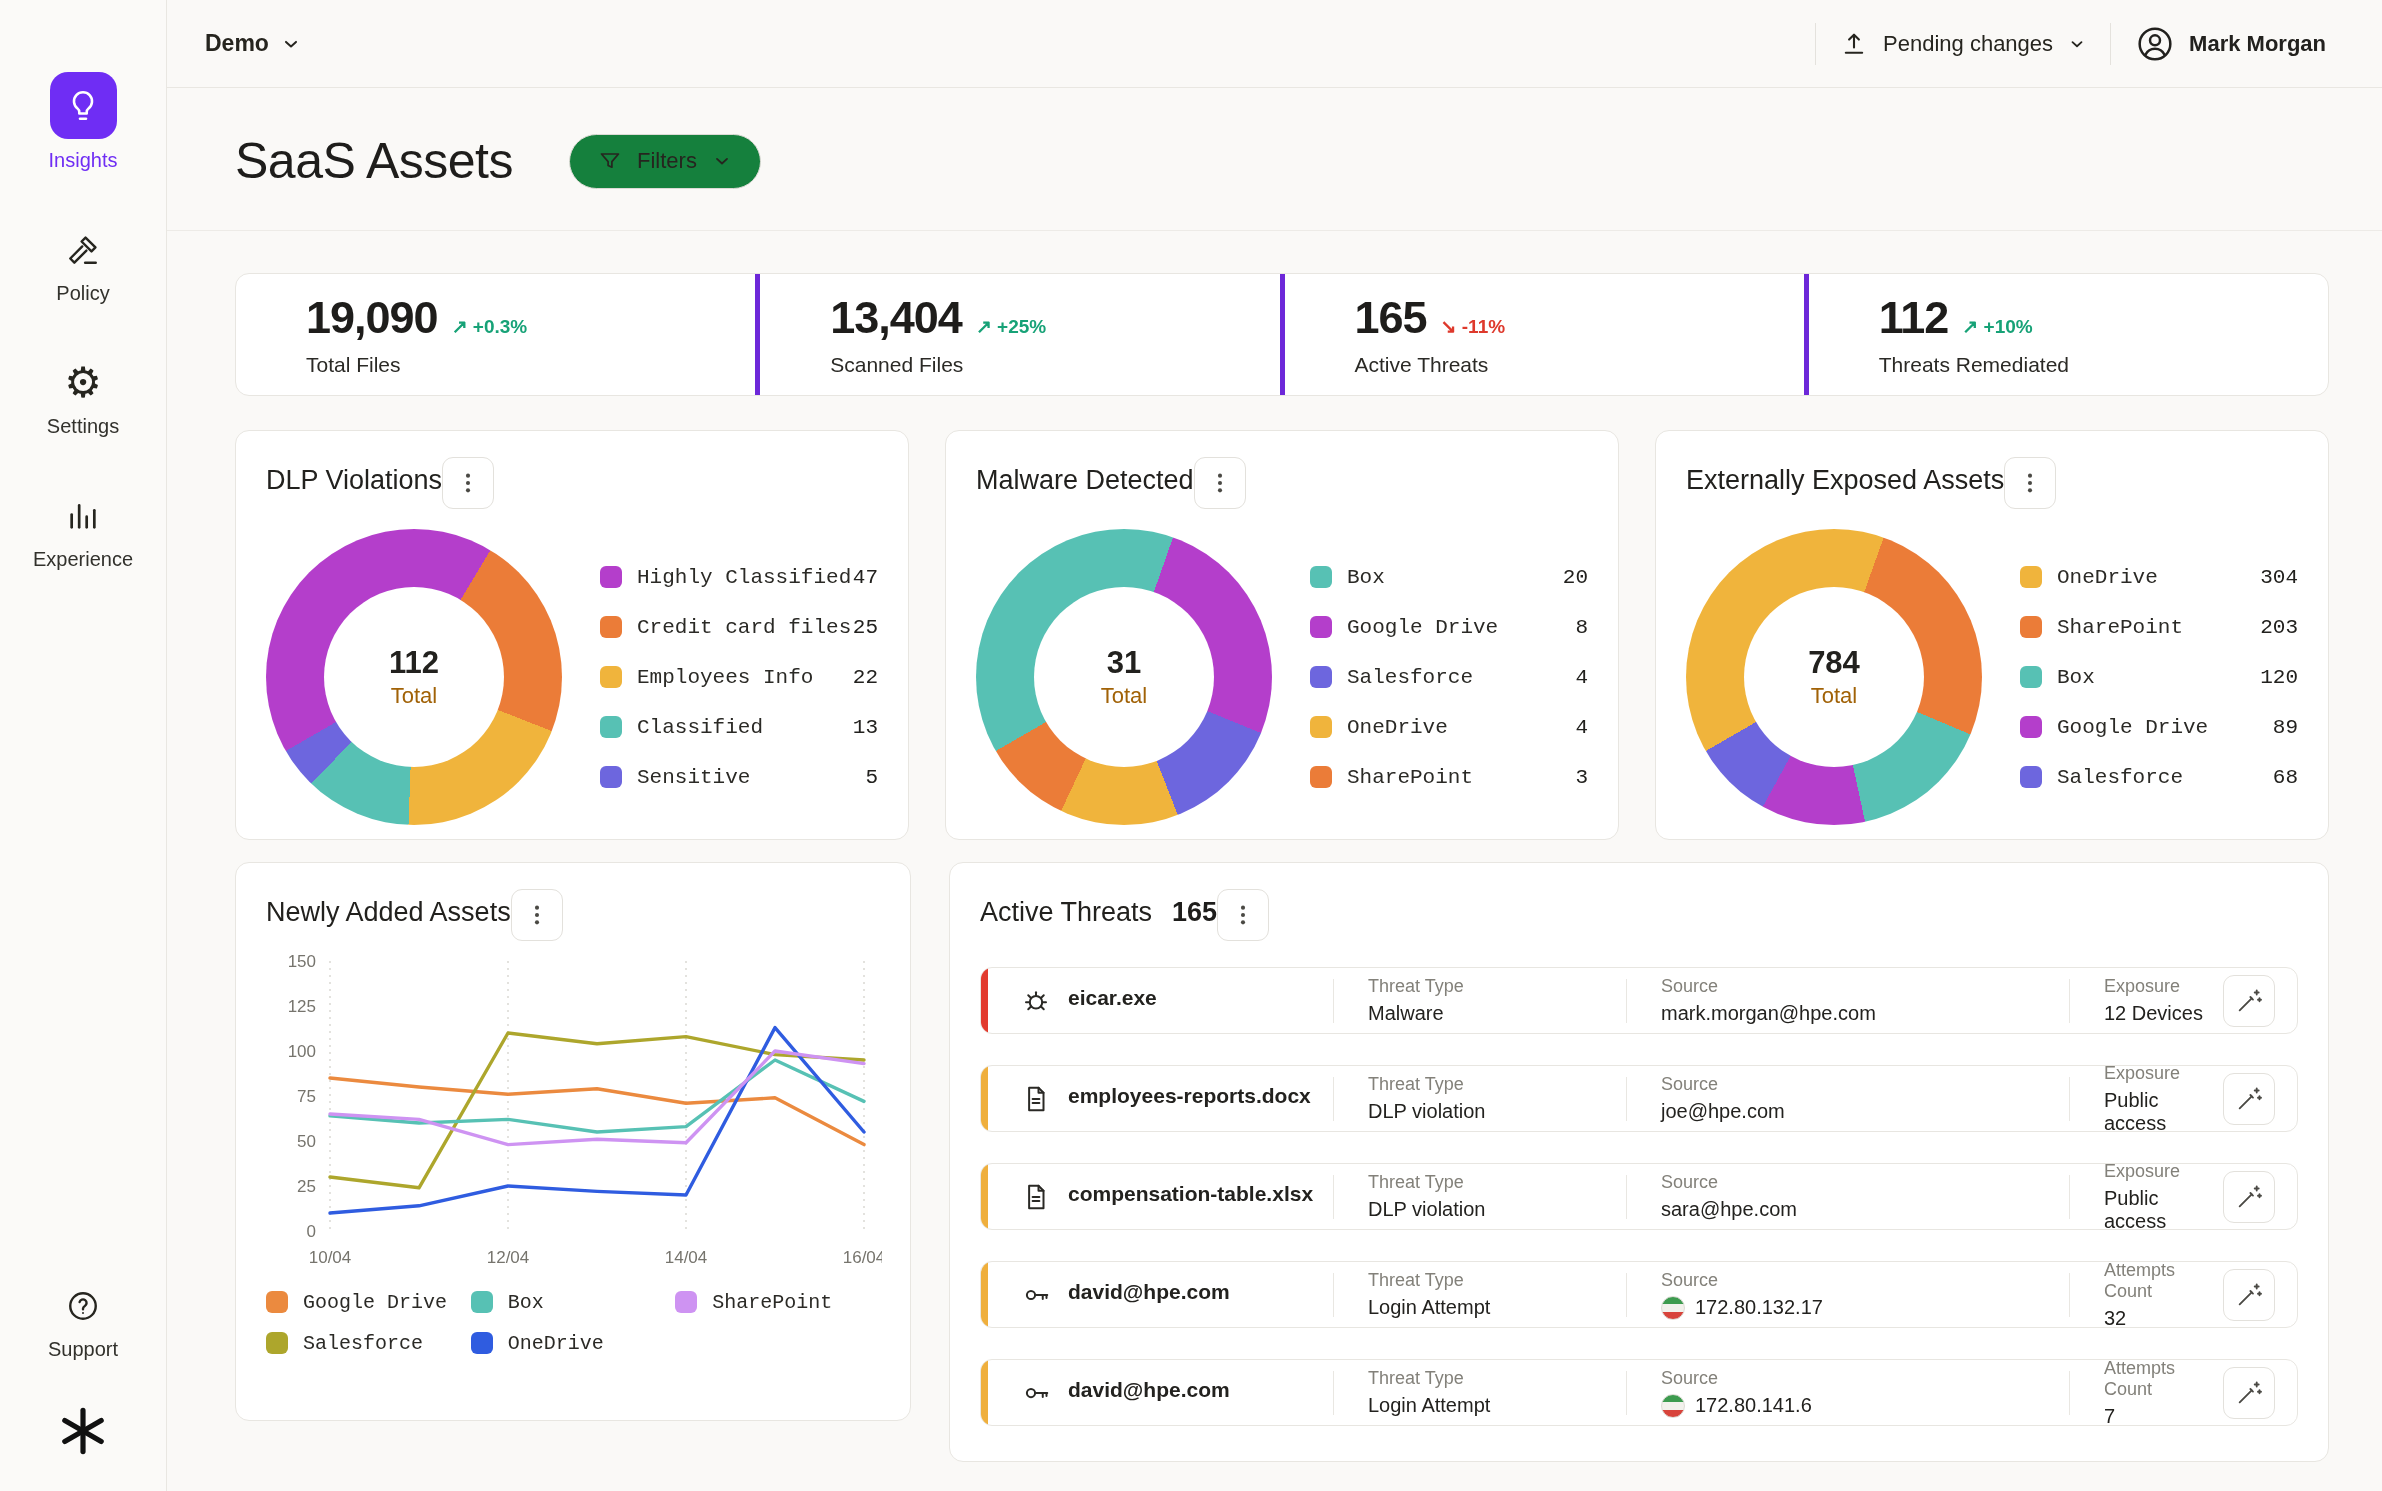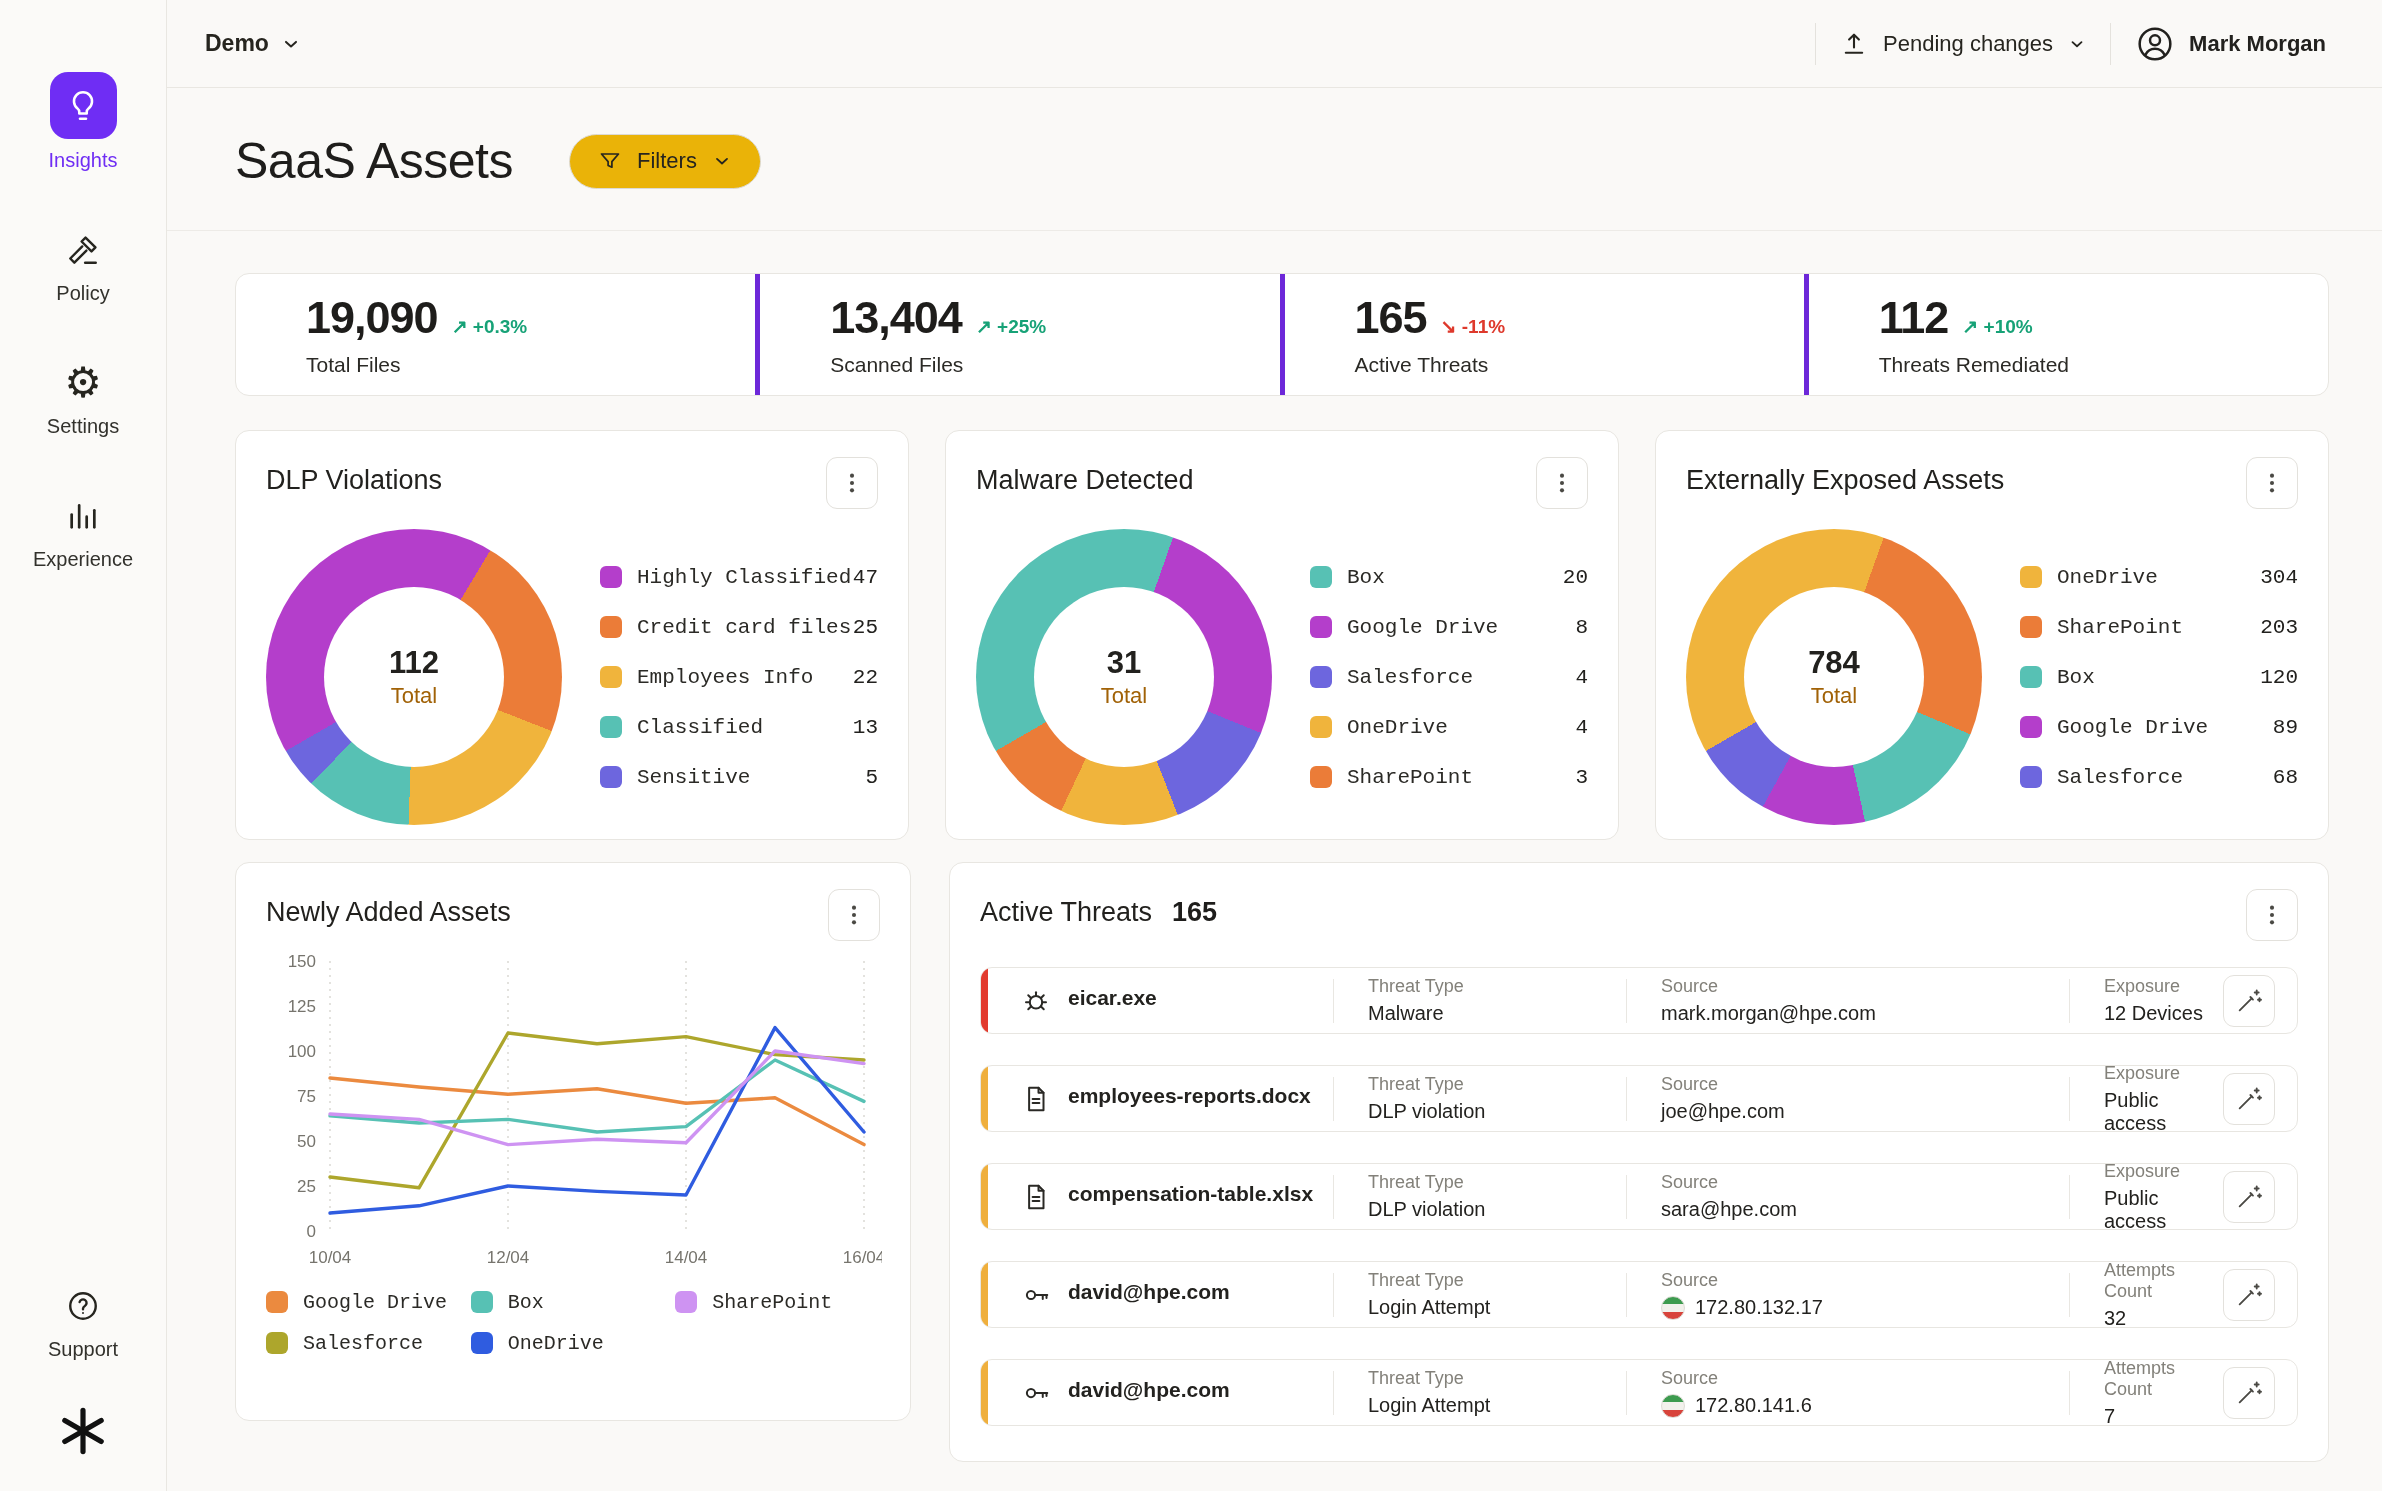--- a/index.html
+++ b/index.html
@@ -34,40 +34,40 @@
   .vdiv { width:1px; height:42px; background:#E4E2DD; }
   .pending { display:flex; align-items:center; gap:15px; font-size:22px; color:#26251F; cursor:pointer; }
   .user { display:flex; align-items:center; gap:14px; font-size:22px; font-weight:bold; cursor:pointer; }
   .chev { color:#26251F; }
 
   
   .header-row { padding:44px 56px 40px 68px; border-bottom:1px solid #EDEBE7; display:flex; align-items:center; gap:56px; }
   .page-title { font-size:50px; font-weight:normal; letter-spacing:-0.5px; color:#1E1D1B; }
   .filters-btn {
     display:flex; align-items:center; gap:15px; height:55px; padding:0 28px;
-    border:1px solid #DCDAD5; border-radius:28px; background:#eab308;
+    border:1px solid #DCDAD5; border-radius:28px; background:#15803d;
     font-size:22px; color:#26251F; cursor:pointer; font-family:inherit;
   }
 
   .content { padding:0 53px 0 68px; }
 
   
   .stats-card { margin-top:42px; background:#fff; border:1px solid #E8E6E1; border-radius:14px; height:123px; display:flex; }
   .stat { flex:1; display:flex; flex-direction:column; justify-content:center; padding-left:70px; }
   .stat + .stat { border-left:5px solid #6d28d9; }
   .stat-top { display:flex; align-items:baseline; gap:14px; }
   .stat-value { font-size:45px; font-weight:bold; letter-spacing:-1px; color:#1E1D1B; }
   .stat-delta { font-size:19px; font-weight:bold; }
   .delta-up { color:#17A277; }
   .delta-down { color:#DE392C; }
   .stat-label { font-size:21px; color:#2B2A26; margin-top:9px; }
 
   
   .card { background:#fff; border:1px solid #E8E6E1; border-radius:14px; }
-  .card-head { display:flex; align-items:flex-start; justify-content:space-between; }
+  .card-head { display:flex; align-items:flex-start; }
   .card-title { font-size:27px; color:#22211E; padding-top:8px; }
   .icon-btn {
     width:52px; height:52px; border:1px solid #E3E1DC; border-radius:11px; background:#fff;
     display:flex; align-items:center; justify-content:center; color:#4A4944; cursor:pointer; flex-shrink:0; padding:0;
   }
 
   .charts-row { display:grid; grid-template-columns:repeat(3,1fr); gap:36px; margin-top:34px; }
   .chart-card { height:410px; padding:26px 30px; }
   .donut-wrap { display:flex; align-items:center; margin-top:20px; gap:38px; }
   .donut { width:296px; height:296px; border-radius:50%; position:relative; flex-shrink:0; }

